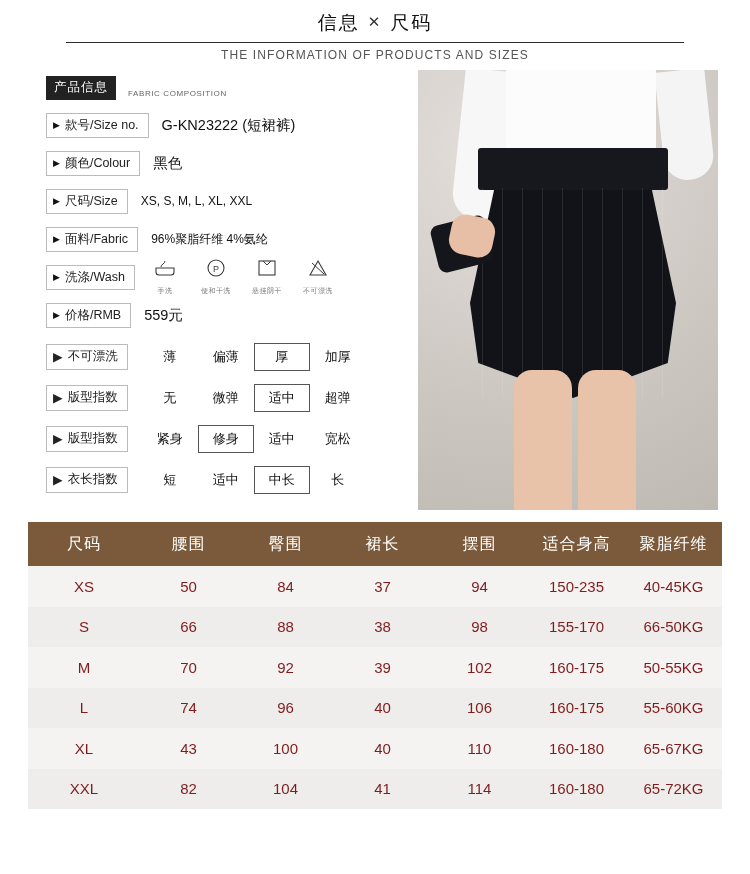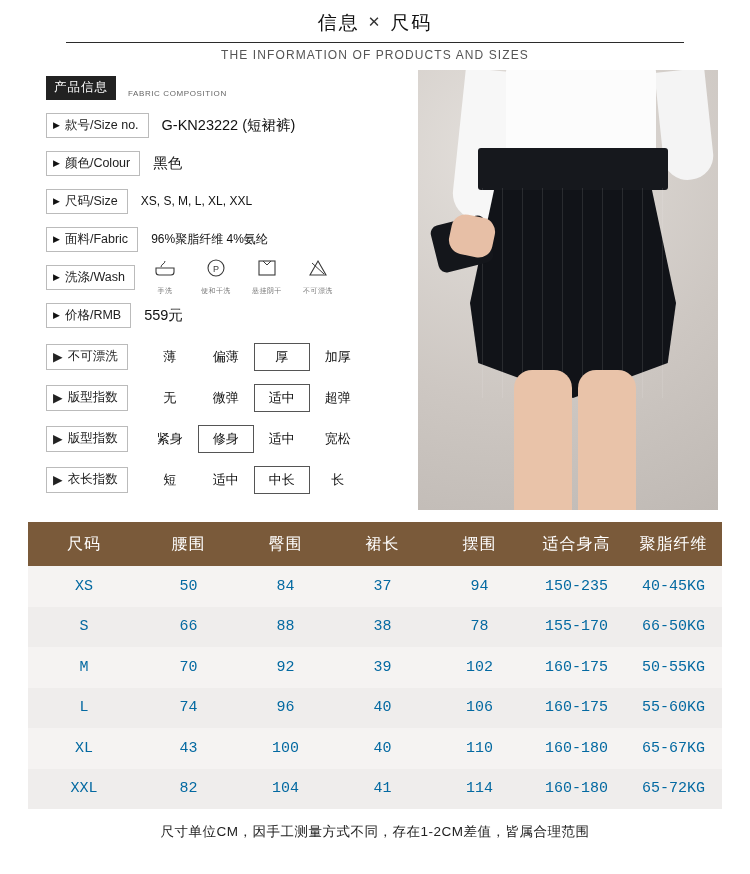--- a/index.html
+++ b/index.html
@@ -124,21 +124,21 @@
 
   
   .table { position:absolute; left:28px; top:522px; width:694px; }
   .thead {
     display:flex; background:#7a5a3a; color:#fff; height:44px; align-items:center;
   }
   .thead div { flex:1; text-align:center; font-size:16px; letter-spacing:1px; }
   .thead div:first-child { flex:0 0 112px; }
   .trow { display:flex; height:40.5px; align-items:center; background:#f5f3f2; }
   .trow.alt { background:#efedec; }
-  .trow div { flex:1; text-align:center; font-size:15px; color:#0369a1;font-family:Liberation Mono, monospace; }
+  .trow div { flex:1; text-align:center; font-size:15px; color:#7f1d1d; }
   .trow div:first-child { flex:0 0 112px; }
   .tnote {
     text-align:center; font-size:13.5px; color:#222; margin-top:14px;
     letter-spacing:0.5px;
   }
 </style>
 </head>
 <body>
 
 <div class="page">
@@ -347,21 +347,21 @@
       <div>37</div>
       <div>94</div>
       <div>150-235</div>
       <div>40-45KG</div>
     </div>
     <div class="trow alt">
       <div>S</div>
       <div>66</div>
       <div>88</div>
       <div>38</div>
-      <div>78</div>
+      <div>98</div>
       <div>155-170</div>
       <div>66-50KG</div>
     </div>
     <div class="trow">
       <div>M</div>
       <div>70</div>
       <div>92</div>
       <div>39</div>
       <div>102</div>
       <div>160-175</div>
@@ -388,16 +388,15 @@
     <div class="trow alt">
       <div>XXL</div>
       <div>82</div>
       <div>104</div>
       <div>41</div>
       <div>114</div>
       <div>160-180</div>
       <div>65-72KG</div>
     </div>
 
-    <div class="tnote">尺寸单位CM，因手工测量方式不同，存在1-2CM差值，皆属合理范围</div>
   </div>
 
 </div>
 
 </body></html>

